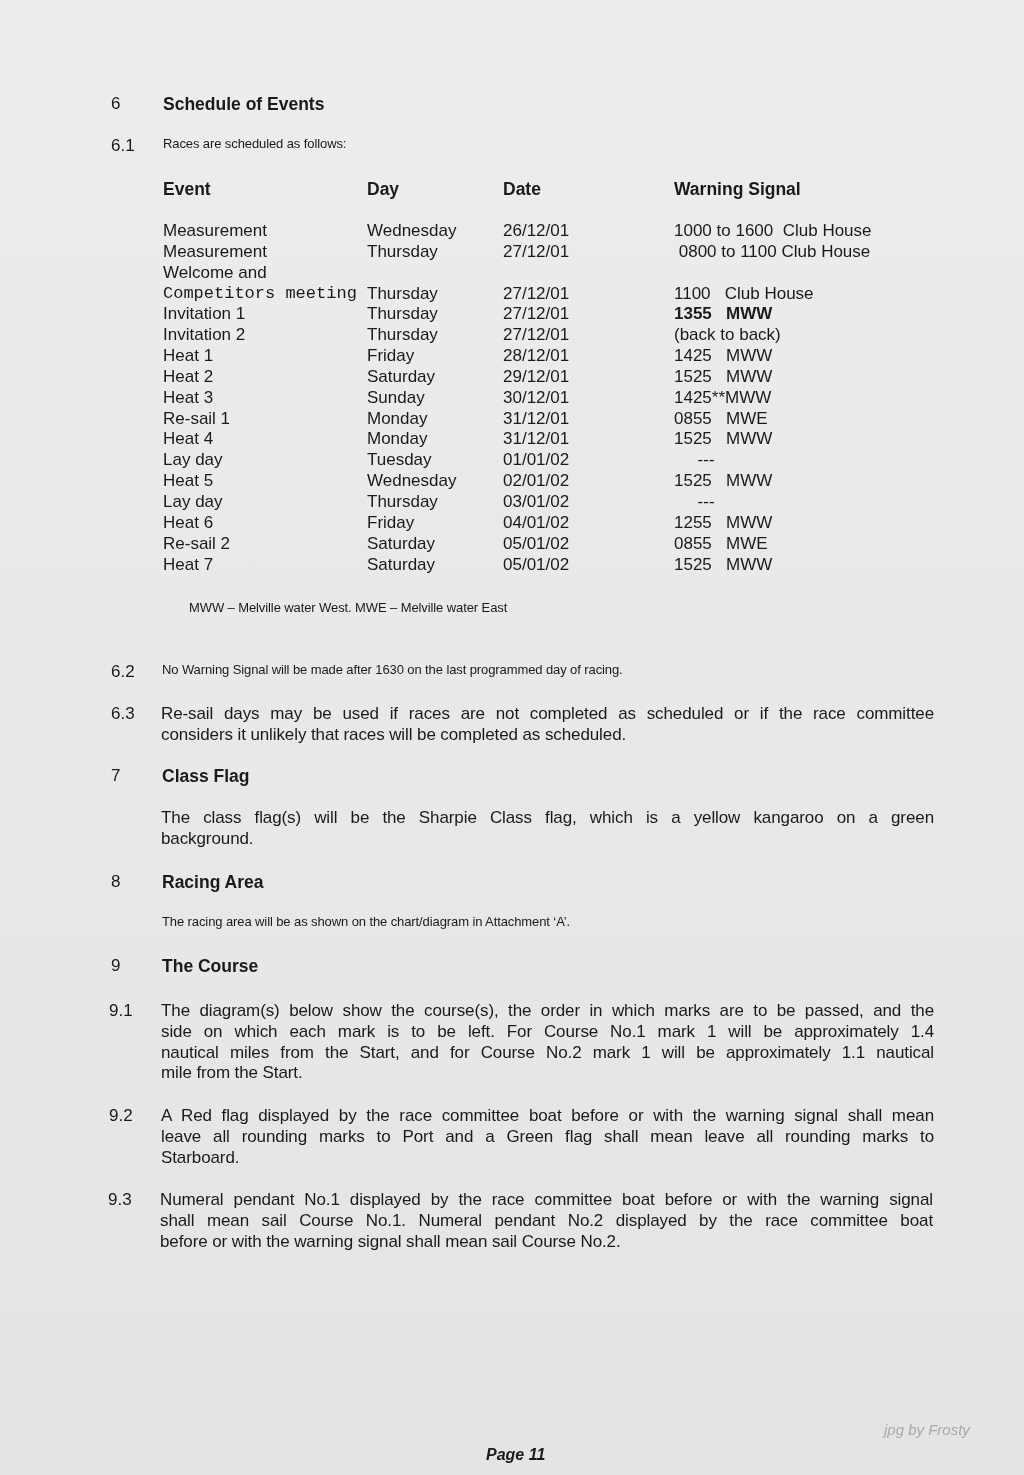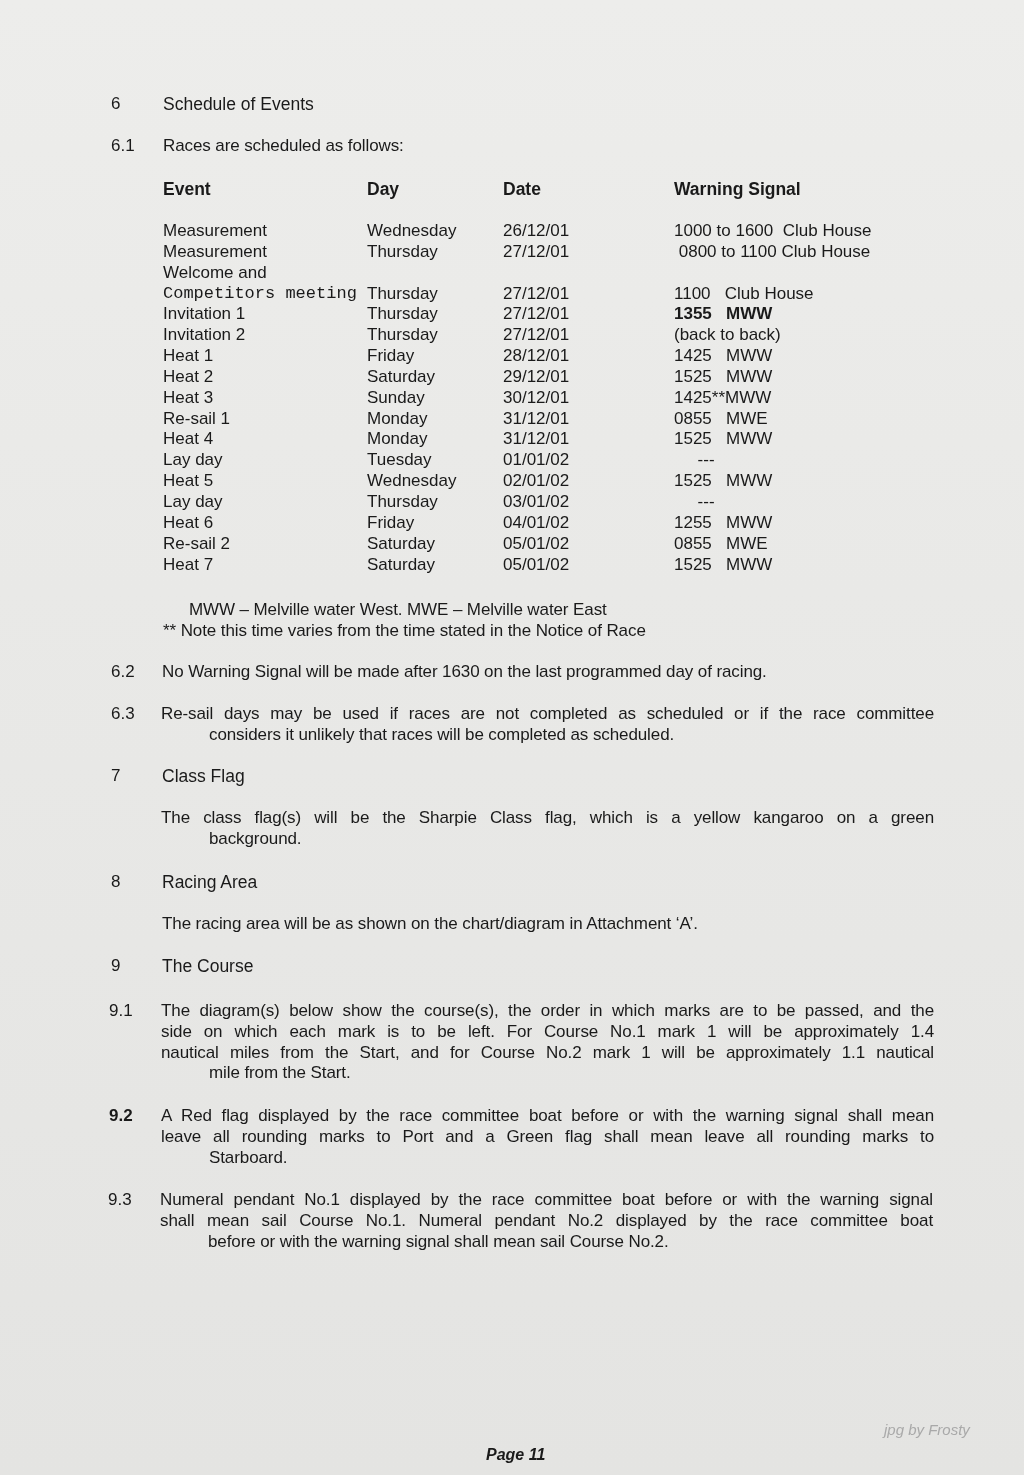--- a/index.html
+++ b/index.html
@@ -6,29 +6,29 @@
     body {
       width: 1024px; height: 1475px; overflow: hidden;
       background: linear-gradient(180deg, #ededeb 0%, #e9e9e7 40%, #e4e4e2 100%);
       font-family: "Liberation Sans", sans-serif;
       color: #1a1a1a;
       position: relative;
     }
     .page { position: absolute; left: 0; top: 0; width: 1024px; height: 1475px; }
     .abs { position: absolute; white-space: nowrap; }
     .num { font-size: 17px; }
-    .heading { font-size: 17.5px; font-weight: normal; }
-    .body-text { font-size: 17px; letter-spacing: -0.1px; }
+    .heading { font-size: 17.5px; font-weight: bold; }
+    .body-text { font-size: 13px; letter-spacing: -0.1px; }
     .para {
       position: absolute; left: 161px; width: 773px;
       font-size: 17px; line-height: 20.8px; text-align: justify;
       letter-spacing: -0.1px;
     }
     .para .line { display: block; text-align: justify; text-align-last: justify; white-space: nowrap; }
-    .para .line.last { text-align-last: left; margin-left: 48px; }
+    .para .line.last { text-align-last: left; }
     .th { font-size: 17.5px; font-weight: bold; position: absolute; top: 179px; }
     .table-rows { position: absolute; left: 0; top: 221px; width: 1024px; }
     .trow { position: relative; height: 20.85px; font-size: 17px; }
     .trow span { position: absolute; top: 0; white-space: nowrap; }
     .c-event { left: 163px; }
     .c-day { left: 367px; }
     .c-date { left: 503px; }
     .c-signal { left: 674px; }
     .footer { font-size: 16px; font-style: italic; font-weight: bold; }
     .watermark { font-size: 15px; font-style: italic; color: #a9a9a9; }
@@ -150,21 +150,20 @@
         <div class="trow">
           <span class="c-event" style="white-space: pre;">Heat 7</span>
           <span class="c-day" style="white-space: pre;">Saturday</span>
           <span class="c-date" style="white-space: pre;">05/01/02</span>
           <span class="c-signal" style="white-space: pre;">1525   MWW</span>
         </div>
       </div>
   </div>
 
   <div class="abs body-text" style="left:189px; top:600px;">MWW – Melville water West.  MWE – Melville water East</div>
-  <div class="abs body-text" style="left:163px; top:621px;">** Note this time varies from the time stated in the Notice of Race</div>
 
   <div class="abs num" style="left:111px; top:662px;">6.2</div>
   <div class="abs body-text" style="left:162px; top:662px;">No Warning Signal will be made after 1630 on the last programmed day of racing.</div>
 
   <div class="abs num" style="left:111px; top:704px;">6.3</div>
   <div class="para" style="top:704px;">
     <span class="line">Re-sail days may be used if races are not completed as scheduled or if the race committee</span>
     <span class="line last">considers it unlikely that races will be completed as scheduled.</span>
   </div>
 
@@ -183,21 +182,21 @@
   <div class="abs heading" style="left:162px; top:956px;">The Course</div>
 
   <div class="abs num" style="left:109px; top:1001px;">9.1</div>
   <div class="para" style="top:1001px;">
     <span class="line">The diagram(s) below show the course(s), the order in which marks are to be passed, and the</span>
     <span class="line">side on which each mark is to be left.  For Course No.1 mark 1 will be approximately 1.4</span>
     <span class="line">nautical miles from the Start, and for Course No.2 mark 1 will be approximately 1.1 nautical</span>
     <span class="line last">mile from the Start.</span>
   </div>
 
-  <div class="abs num" style="left:109px; top:1106px;font-weight:bold;">9.2</div>
+  <div class="abs num" style="left:109px; top:1106px;">9.2</div>
   <div class="para" style="top:1106px;">
     <span class="line">A Red flag displayed by the race committee boat before or with the warning signal shall mean</span>
     <span class="line">leave all rounding marks to Port and a Green flag shall mean leave all rounding marks to</span>
     <span class="line last">Starboard.</span>
   </div>
 
   <div class="abs num" style="left:108px; top:1190px;">9.3</div>
   <div class="para" style="top:1190px; left:160px;">
     <span class="line">Numeral pendant No.1 displayed by the race committee boat before or with the warning signal</span>
     <span class="line">shall mean sail Course No.1.  Numeral pendant No.2 displayed by the race committee boat</span>

